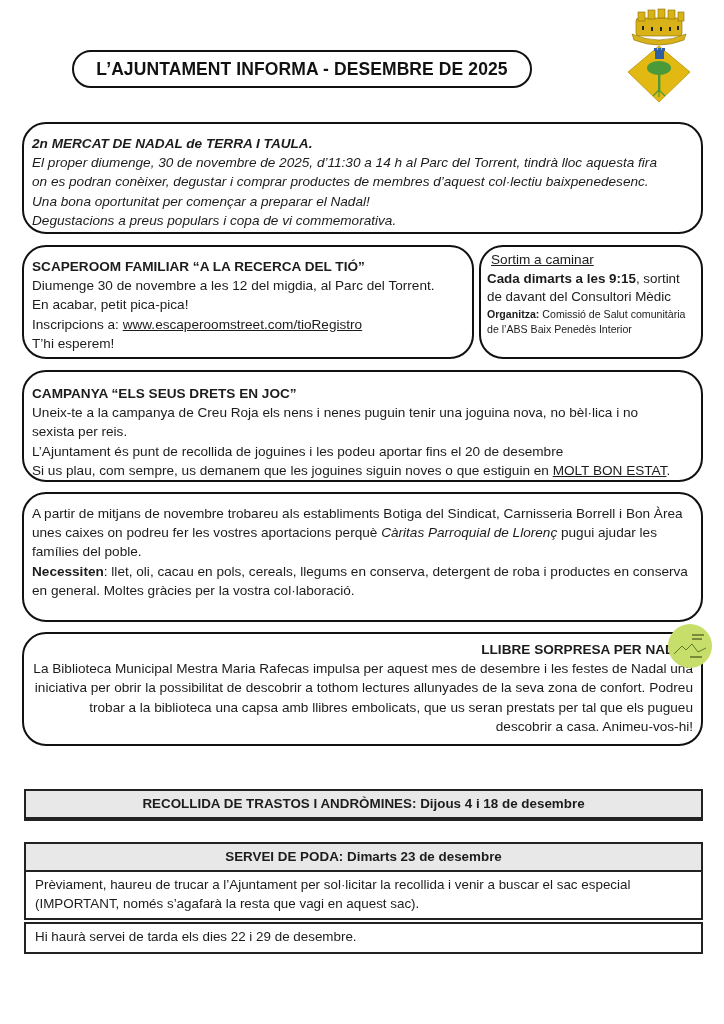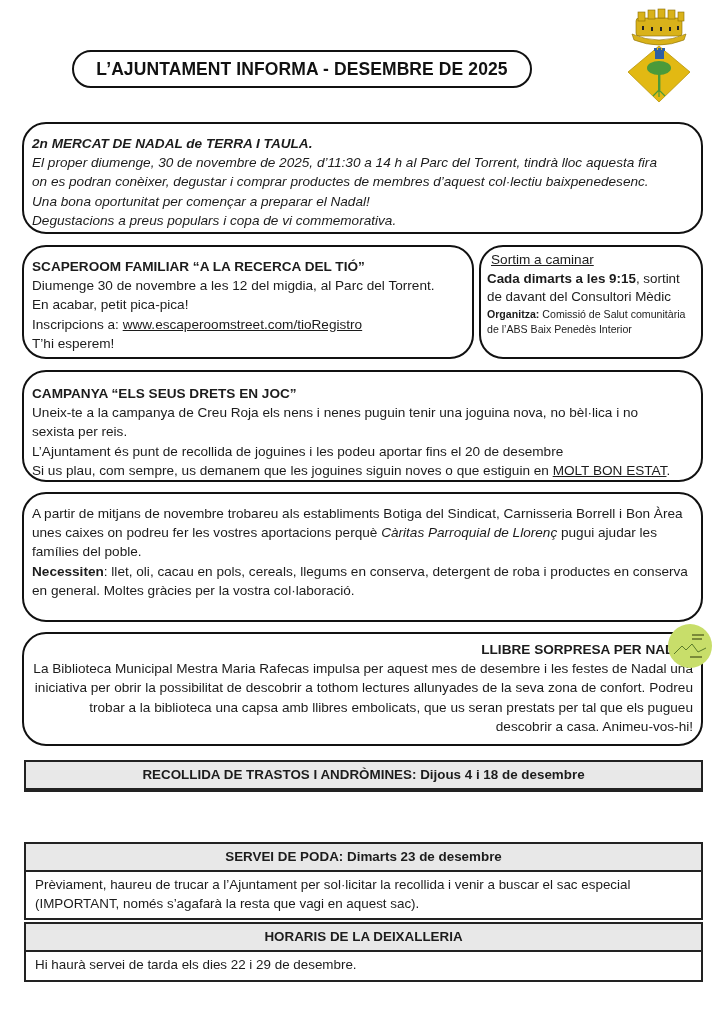--- a/index.html
+++ b/index.html
@@ -98,27 +98,26 @@
 </div>
 <div class="abs badge">
   <svg width="44" height="44" viewBox="0 0 44 44">
     <rect x="24" y="10" width="12" height="2" fill="#7a8a3a"></rect>
     <rect x="24" y="14" width="10" height="2" fill="#7a8a3a"></rect>
     <path d="M6 30 L14 22 L18 26 L24 20 L30 28 L38 24" stroke="#5a7a2a" stroke-width="1" fill="none"></path>
     <rect x="22" y="32" width="12" height="2" fill="#7a8a3a"></rect>
   </svg>
 </div>
 
-<div class="tbl" style="top:760px;">
+<div class="tbl" style="top:789px;">
   <div class="th">RECOLLIDA DE TRASTOS I ANDRÒMINES: Dijous 4 i 18 de desembre</div>
 </div>
 
 <div class="tbl" style="top:842px;">
   <div class="th">SERVEI DE PODA: Dimarts 23 de desembre</div>
   <div class="td">Prèviament, haureu de trucar a l’Ajuntament per sol·licitar la recollida i venir a buscar el sac especial (IMPORTANT, només s’agafarà la resta que vagi en aquest sac).</div>
 </div>
 
 <div class="tbl" style="top:922px;">
-  <div class="th">HORARIS DE LA DEIXALLERIA</div>
   <div class="td">
     <div>Hi haurà servei de tarda els dies 22 i 29 de desembre.</div>
   </div>
 </div>
 
 </body></html>

